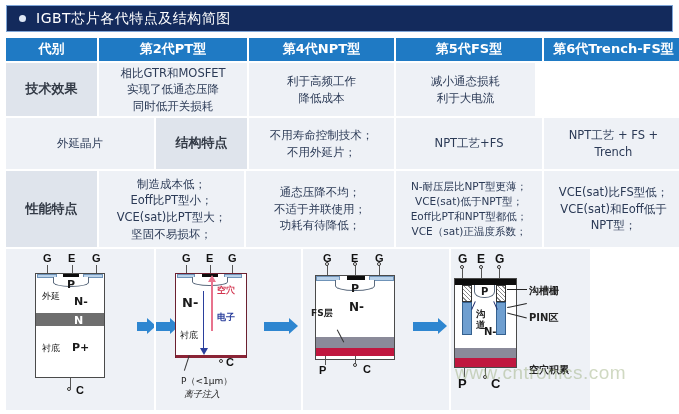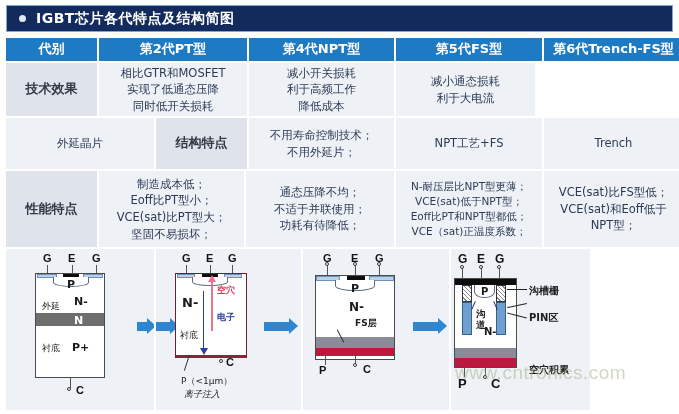--- a/index.html
+++ b/index.html
@@ -30,21 +30,21 @@
   .title-bullet {
     width: 7px; height: 7px;
     border-radius: 50%;
     background: #dfe8f5;
     margin-right: 10px;
     flex: none;
   }
   .title-text {
     color: #ffffff;
     font-size: 14px;
-    font-weight: bold;
+    font-weight: normal;
     letter-spacing: 0.5px;
     white-space: nowrap;
   }
 
   
   .table {
     position: absolute;
     left: 6px; top: 38px;
     width: 679px;
     height: 376px;
@@ -207,21 +207,20 @@
       <div class="cell c0 label">技术效果</div>
       <div class="cell c1">
         <span class="txt">
           <div>相比GTR和MOSFET</div>
           <div>实现了低通态压降</div>
           <div>同时低开关损耗</div>
         </span>
       </div>
       <div class="cell c2">
         <span class="txt">
-          <div>减小开关损耗</div>
           <div>利于高频工作</div>
           <div>降低成本</div>
         </span>
       </div>
       <div class="cell c4">
         <span class="txt">
           <div>减小通态损耗</div>
           <div>利于大电流</div>
         </span>
       </div>
@@ -240,20 +239,21 @@
           <div>不用外延片；</div>
         </span>
       </div>
       <div class="cell c3">
         <span class="txt">
           <div>NPT工艺+FS</div>
         </span>
       </div>
       <div class="cell c4">
         <span class="txt">
+          <div>NPT工艺 + FS +</div>
           <div>Trench</div>
         </span>
       </div>
     </div>
 
     <div class="row row-r3">
       <div class="cell c0 label">性能特点</div>
       <div class="cell c2">
         <span class="txt">
           <div>制造成本低；</div>
@@ -302,21 +302,21 @@
 
           <div class="body-box" style="left:29px; top:24px; width:70px; height:105px;"></div>
 
           <div class="oxide" style="left:31px; top:25px; width:20px; height:4px;"></div>
           <div class="oxide" style="left:77px; top:25px; width:20px; height:4px;"></div>
           <div class="gatepad" style="left:57px; top:25px; width:16px; height:4px;"></div>
 
           <div class="pwell" style="left:47px; top:28px; width:36px; height:10px;"></div>
           <div class="lbl b" style="left:61px; top:28px;">P</div>
 
-          <div class="lbl cn" style="left:36px; top:51px;">外延</div>
+          <div class="lbl cn" style="left:36px; top:41px;">外延</div>
           <div class="lbl b" style="left:68px; top:45px;">N-</div>
 
           <div class="lyr" style="left:30px; top:64px; width:68px; height:13px; background:#6e6e6e;"></div>
           <div class="lbl b" style="left:68px; top:64px; color:#ffffff;">N</div>
 
           <div class="lbl cn" style="left:36px; top:93px;">衬底</div>
           <div class="lbl b" style="left:66px; top:91px;">P+</div>
 
           <div class="lead" style="left:64px; top:129px; height:10px;"></div>
           <div class="circ" style="left:61px; top:138px;"></div>
@@ -383,21 +383,21 @@
           <div class="oxide" style="left:66px; top:27px; width:25px; height:5px;"></div>
           <div class="gatepad" style="left:44px; top:27px; width:18px; height:5px;"></div>
           <div class="pwell" style="left:32px; top:31px; width:40px; height:11px;"></div>
           <div class="lbl b" style="left:48px; top:32px;">P</div>
           <div class="lbl b" style="left:46px; top:50px; font-size:12px;">N-</div>
 
           <div class="lyr" style="left:13px; top:88px; width:78px; height:11px; background:#8a8a99;"></div>
 
           <div class="lyr" style="left:13px; top:99px; width:78px; height:8px; background:#c0173f;"></div>
 
-          <div class="lbl cn" style="left:8px; top:68px; font-weight:bold;margin-left:44px;">FS层</div>
+          <div class="lbl cn" style="left:8px; top:58px; font-weight:bold;">FS层</div>
           <div class="lyr" style="left:36px; top:76px; width:18px; height:14px; border-left:1px solid #333; transform:rotate(-28deg);"></div>
 
           <div class="lead" style="left:22px; top:107px; height:9px;"></div>
           <div class="term" style="left:16px; top:114px;">P</div>
           <div class="lead" style="left:52px; top:107px; height:9px;"></div>
           <div class="circ" style="left:50px; top:114px;"></div>
           <div class="term" style="left:60px; top:113px;">C</div>
         </div>
       </div>
 

